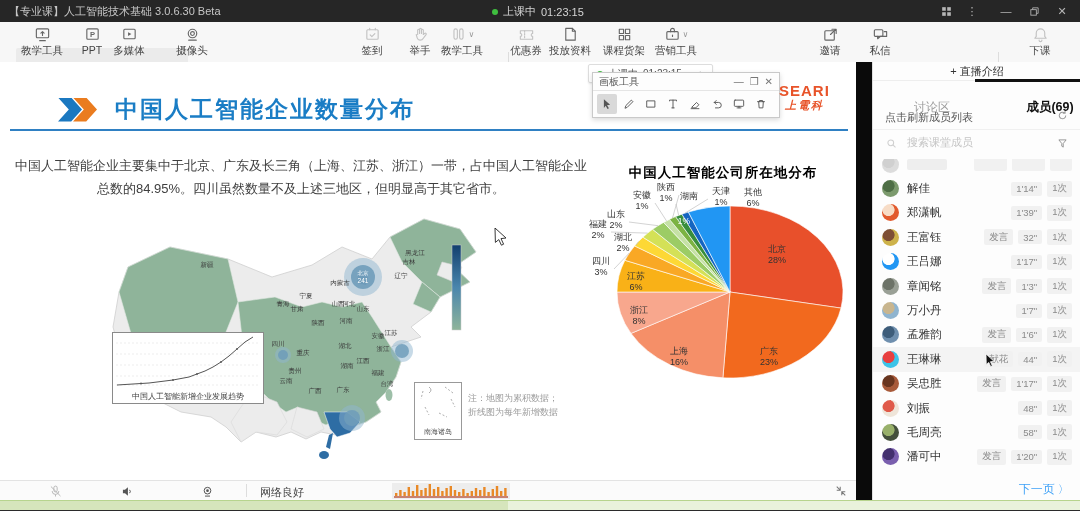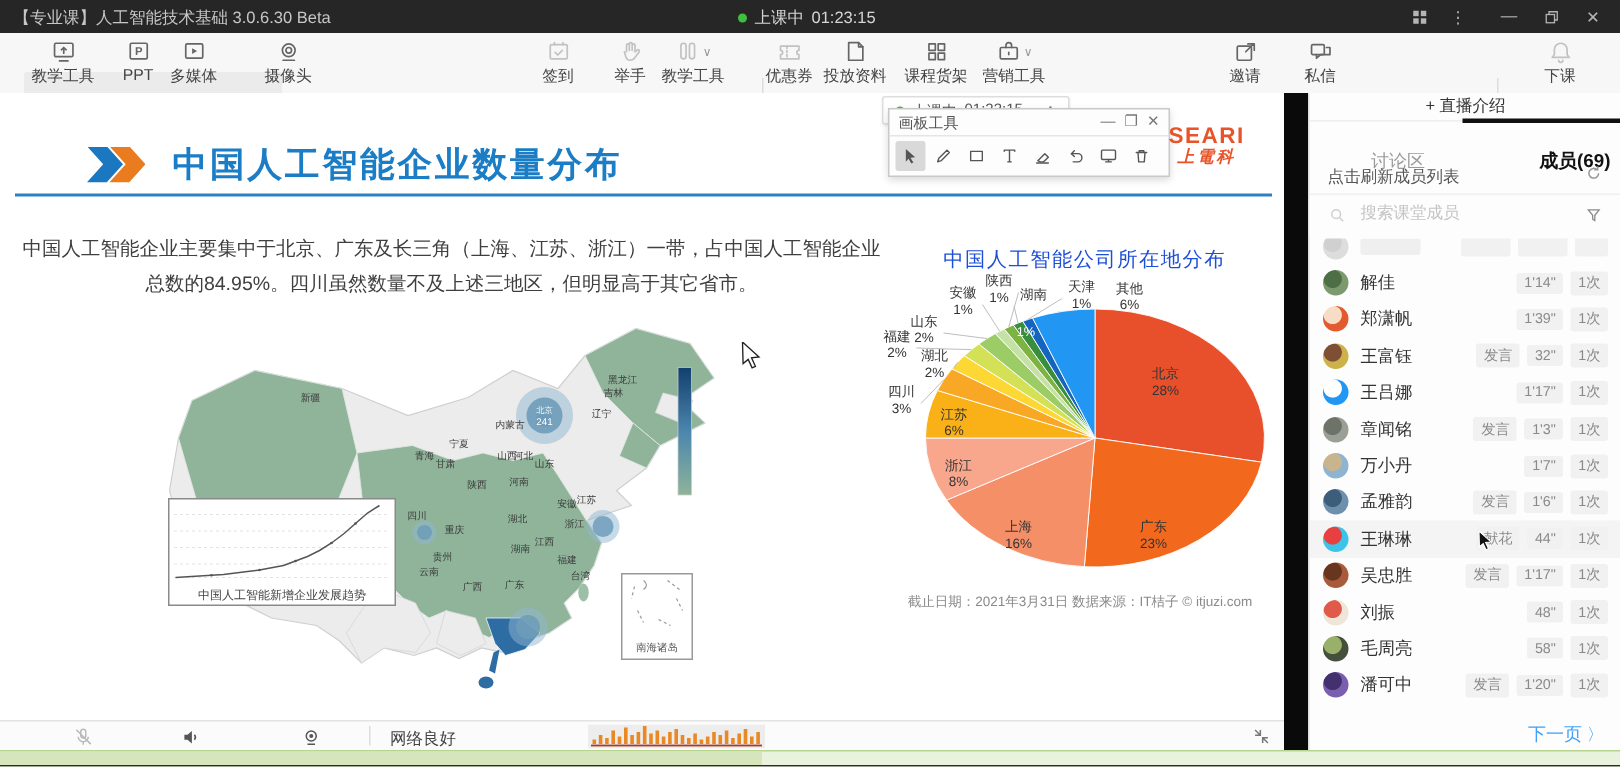--- a/index.html
+++ b/index.html
@@ -46,21 +46,21 @@
   .hrule{position:absolute;left:10px;top:67px;width:838px;height:2px;background:#2f80c3;}
   .para{position:absolute;left:12px;top:93px;width:578px;font-size:13px;line-height:1.75;color:#3f3f3f;text-align:center;}
   
   .mapsvg{position:absolute;left:90px;top:143px;}
   .inset{position:absolute;left:112px;top:270px;width:150px;height:70px;border:1px solid #8a8a8a;background:#fff;}
   .inset .cap{position:absolute;left:0;bottom:1px;width:100%;text-align:center;font-size:8px;color:#444;}
   .islands{position:absolute;left:414px;top:320px;width:46px;height:56px;border:1px solid #999;background:#fff;}
   .islands .cap{position:absolute;left:0;bottom:2px;width:100%;text-align:center;font-size:7px;color:#555;}
   .mapnote{position:absolute;left:468px;top:330px;font-size:9px;color:#9a9a9a;line-height:1.5;}
   
-  .pie-title{position:absolute;left:584px;top:102px;width:278px;text-align:center;font-size:13.5px;font-weight:normal;color:#1d4ed8;letter-spacing:1px;}
+  .pie-title{position:absolute;left:584px;top:102px;width:278px;text-align:center;font-size:13.5px;font-weight:bold;color:#000000;letter-spacing:1px;}
   .piesvg{position:absolute;left:584px;top:120px;}
   .pie-footer{position:absolute;left:560px;top:333px;width:320px;text-align:center;font-size:9px;color:#8a8a8a;}
   
   .cursor-main{position:absolute;left:494px;top:166px;}
   
   .bottombar{position:absolute;left:0;top:480px;width:856px;height:20px;background:#fbfbfb;border-top:1px solid #e3e3e3;}
   .bb-ic{position:absolute;top:2px;width:18px;height:16px;display:flex;align-items:center;justify-content:center;color:#555;}
   .bb-div{position:absolute;left:246px;top:3px;width:1px;height:13px;background:#ddd;}
   .bb-net{position:absolute;left:260px;top:4px;font-size:11px;color:#444;}
   .wave{position:absolute;left:392px;top:2px;}
@@ -437,20 +437,24 @@
             <path d="M36 16 L40 24"></path>
             <path d="M8 8 L6 16"></path>
             <path d="M10 24 L14 32"></path>
             <path d="M24 30 L32 34"></path>
           </g>
         <path d="M14 4 q4 3 0 6" stroke="#999" fill="none" stroke-width="0.8"></path>
       </svg>
       <div class="cap">南海诸岛</div>
     </div>
 
+    <div class="mapnote">
+      <div>注：地图为累积数据；</div>
+      <div>折线图为每年新增数据</div>
+    </div>
 
     <div class="pie-title">中国人工智能公司所在地分布</div>
     <svg class="piesvg" width="278" height="218" viewBox="0 0 278 218" id="pie-svg">
         <path d="M146,110 L146.0,24.0 A113,86 0 0 1 257.0,126.1 Z" fill="#e8502b" stroke="#fff" stroke-width="0.6"></path>
         <path d="M146,110 L257.0,126.1 A113,86 0 0 1 138.9,195.8 Z" fill="#f2691e" stroke="#fff" stroke-width="0.6"></path>
         <path d="M146,110 L138.9,195.8 A113,86 0 0 1 47.0,151.4 Z" fill="#f58f68" stroke="#fff" stroke-width="0.6"></path>
         <path d="M146,110 L47.0,151.4 A113,86 0 0 1 33.0,110.0 Z" fill="#f8a78d" stroke="#fff" stroke-width="0.6"></path>
         <path d="M146,110 L33.0,110.0 A113,86 0 0 1 40.9,78.3 Z" fill="#f9b117" stroke="#fff" stroke-width="0.6"></path>
         <path d="M146,110 L40.9,78.3 A113,86 0 0 1 50.6,63.9 Z" fill="#f9a825" stroke="#fff" stroke-width="0.6"></path>
         <path d="M146,110 L50.6,63.9 A113,86 0 0 1 58.9,55.2 Z" fill="#fdd835" stroke="#fff" stroke-width="0.6"></path>
@@ -491,21 +495,20 @@
         <text x="82" y="19" text-anchor="middle" font-size="9" fill="#333">1%</text>
         <line x1="92" y1="22" x2="94.7" y2="33.4" stroke="#b5b5b5" stroke-width="0.6"></line>
         <text x="105" y="17" text-anchor="middle" font-size="9" fill="#333">湖南</text>
         <text x="100" y="42" text-anchor="middle" font-size="8.5" fill="#fff">1%</text>
         <line x1="124" y1="17" x2="101.1" y2="31.1" stroke="#b5b5b5" stroke-width="0.6"></line>
         <text x="137" y="12" text-anchor="middle" font-size="9" fill="#333">天津</text>
         <text x="137" y="23" text-anchor="middle" font-size="9" fill="#333">1%</text>
         <text x="169" y="13" text-anchor="middle" font-size="9" fill="#333">其他</text>
         <text x="169" y="24" text-anchor="middle" font-size="9" fill="#333">6%</text>
       </svg>
-    <div class="pie-footer">截止日期：2021年3月31日    数据来源：IT桔子 © itjuzi.com</div>
 
     <svg class="cursor-main" width="16" height="18" viewBox="0 0 16 18">
       <path d="M1 0 L12 10 L7 10.6 L9.6 16.2 L7.4 17.2 L4.8 11.6 L1.4 14.4 Z" fill="#fff" stroke="#222" stroke-width="0.9"></path>
     </svg>
   </div>
 
   <div class="blackstrip"></div>
 
   <div class="bottombar">
     <span class="bb-ic" style="left:46px;color:#b9b9b9">

